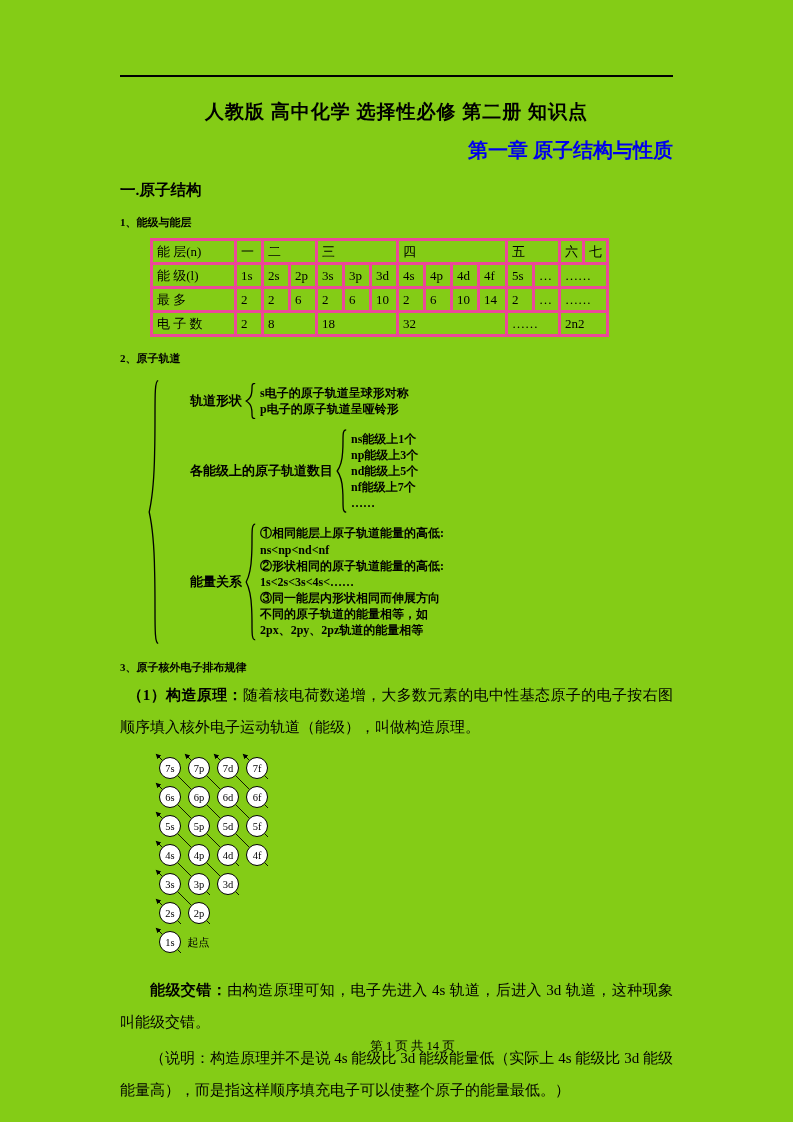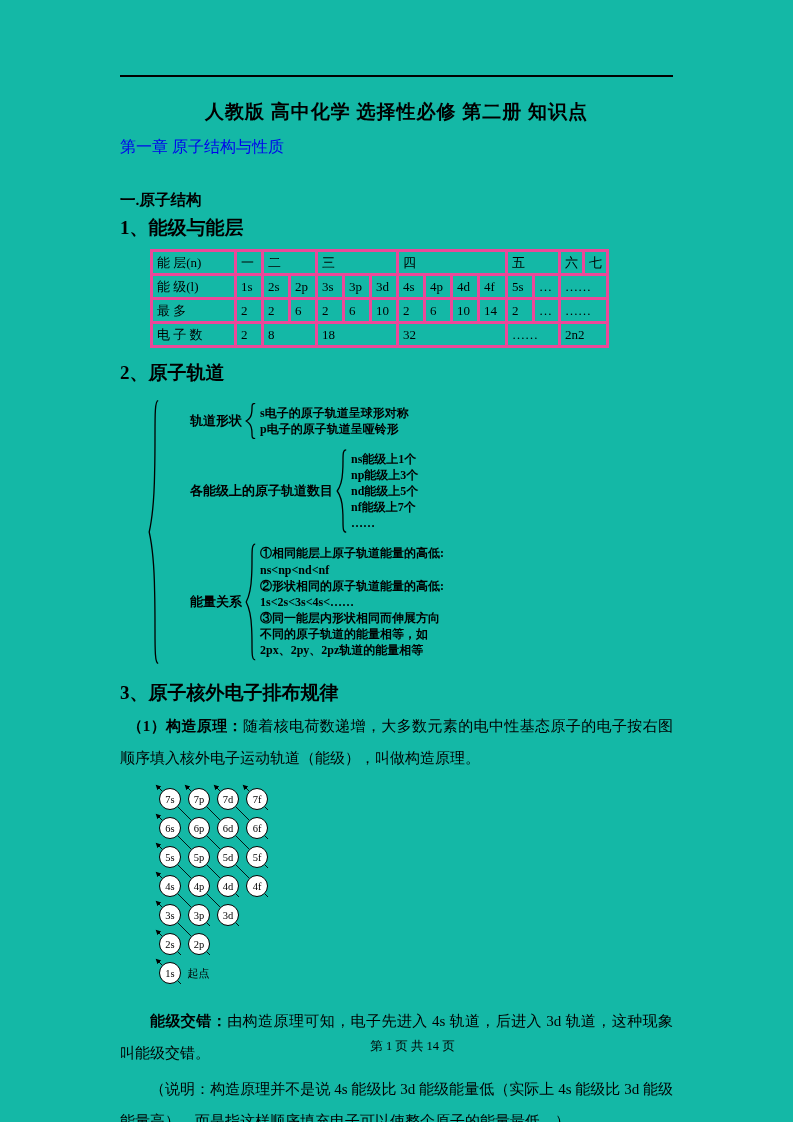--- a/index.html
+++ b/index.html
@@ -1,27 +1,27 @@
 <!DOCTYPE html>
 <html><head>
 <meta charset="utf-8">
 <style>
   html,body{margin:0;padding:0;}
   body{
     width:793px;height:1122px;background:#ffffff;color:#000;
     font-family:"Liberation Serif","DejaVu Serif",serif;
     overflow:hidden;
   }
-  .page{position:relative;width:793px;height:1122px;background:#14b8a6;}
+  .page{position:relative;width:793px;height:1122px;background:#84cc16;}
   .content{position:absolute;left:120px;top:0;width:553px;}
   .top-rule{margin-top:75px;border-top:2px solid #000;height:0;}
   .doc-title{margin-top:22px;font-size:19px;font-weight:bold;text-align:center;letter-spacing:1px;}
-  .chapter-title{margin-top:12px;font-size:16px;font-weight:normal;text-align:left;}
-  .sec-heading{margin-top:32px;font-size:15.5px;font-weight:bold;}
-  .sub-heading{margin-top:4px;font-size:19px;font-weight:bold;}
+  .chapter-title{margin-top:12px;font-size:20px;font-weight:bold;text-align:right;}
+  .sec-heading{margin-top:16px;font-size:15.5px;font-weight:bold;}
+  .sub-heading{margin-top:14px;font-size:11px;font-weight:bold;}
   
   table.levels{border-collapse:collapse;margin:8px 0 12px 30px;table-layout:fixed;}
   table.levels td{border:3px solid #ec4899;font-size:13px;padding:1px 4px;height:19px;overflow:hidden;white-space:nowrap;}
   
   .orb-diagram{display:flex;align-items:stretch;margin:12px 0 14px 28px;gap:28px;}
   .vbrace{width:12px;flex:none;display:flex;}
   .vbrace svg{width:12px;display:block;}
   .outer-brace{margin-right:2px;}
   .outer-brace svg{height:100%;}
   .orb-groups{display:flex;flex-direction:column;}

